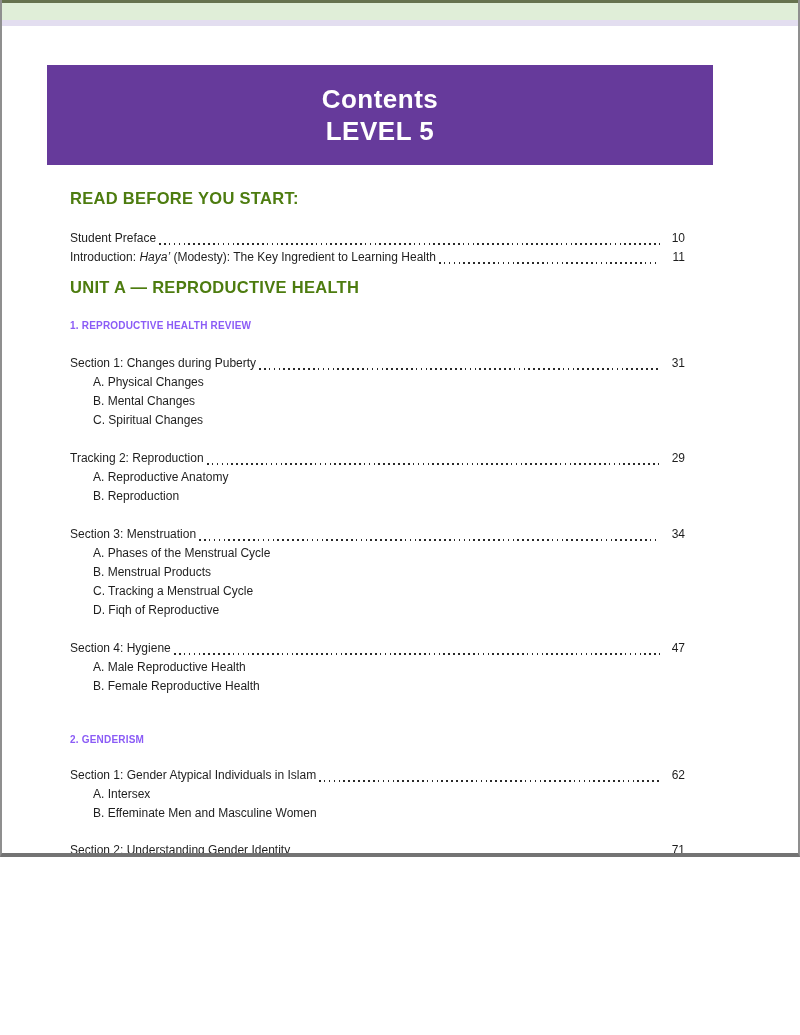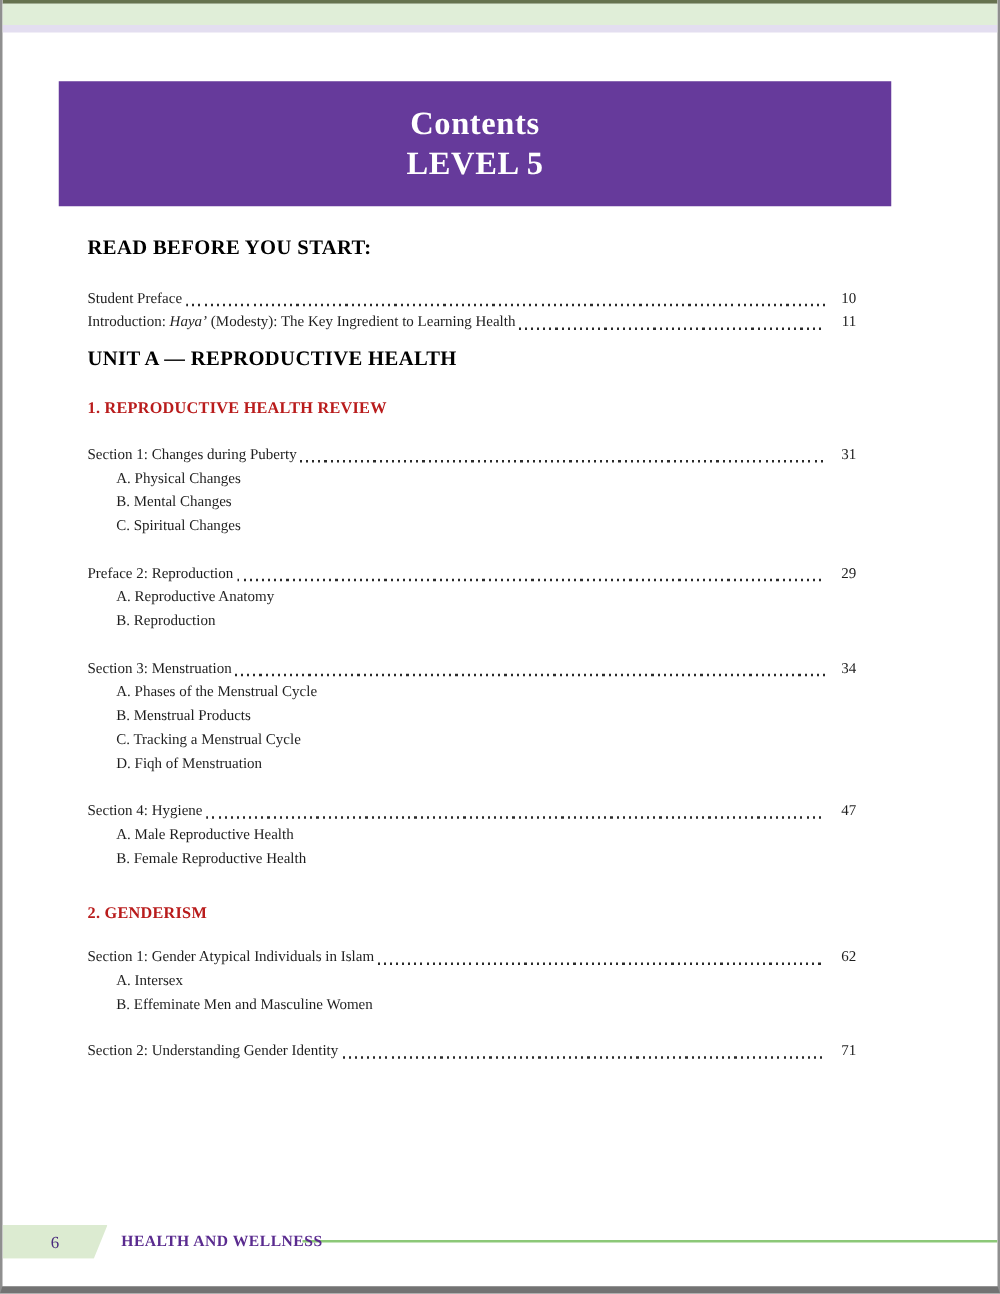--- a/index.html
+++ b/index.html
@@ -2,27 +2,26 @@
 <html><head>
 <meta charset="utf-8">
 <style>
   * { margin: 0; padding: 0; box-sizing: border-box; }
   html, body { background: #ffffff; }
   body { font-family: "Liberation Sans", sans-serif; }
 
   .page {
     position: relative;
     width: 800px;
-    height: 1035px;
+    height: 857px;
     background: #ffffff;
     border-left: 2px solid #8f8f8f;
     border-right: 2px solid #8f8f8f;
-    border-bottom: 6px solid #737373;
+    border-bottom: 4px solid #737373;
     overflow: hidden;
-    font-family: Liberation Serif, serif;
   }
 
   
   .band-darkline { height: 3px; background: #66724f; }
   .band-green   { height: 17px; background: #e0eed8; }
   .band-lav     { height: 6px;  background: #e3def0; }
 
   
   .banner {
     margin: 39px 0 0 45px;
@@ -43,37 +42,37 @@
     letter-spacing: 0.5px;
   }
 
   .content {
     margin-left: 68px;
     width: 615px;
   }
 
   .h-green {
     margin-top: 23px;
-    color: #000000;
+    color: #4d7c0f;
     font-size: 16.5px;
     font-weight: bold;
     letter-spacing: 0.3px;
     line-height: 20px;
   }
   .h-green.unit { margin-top: 10px; }
 
   .h-purple {
-    color: #b91c1c;
-    font-size: 13px;
+    color: #8b5cf6;
+    font-size: 10px;
     font-weight: bold;
     letter-spacing: 0.2px;
     line-height: 19px;
   }
   .h-purple.first { margin-top: 19px; }
-  .h-purple.second { margin-top: 24px; }
+  .h-purple.second { margin-top: 34px; }
 
   .entries { margin-top: 21px; }
 
   .row {
     display: flex;
     align-items: baseline;
     font-size: 12px;
     line-height: 19px;
     color: #1e1e1e;
   }
@@ -167,38 +166,38 @@
         <span class="leader"></span>
         <span class="pg">31</span>
       </div>
       <div class="row sub">A. Physical Changes</div>
       <div class="row sub">B. Mental Changes</div>
       <div class="row sub">C. Spiritual Changes</div>
     </div>
 
     <div class="group">
       <div class="row">
-        <span class="t">Preface 2: Reproduction</span>
+        <span class="t">Tracking 2: Reproduction</span>
         <span class="leader"></span>
         <span class="pg">29</span>
       </div>
       <div class="row sub">A. Reproductive Anatomy</div>
       <div class="row sub">B. Reproduction</div>
     </div>
 
     <div class="group">
       <div class="row">
         <span class="t">Section 3: Menstruation</span>
         <span class="leader"></span>
         <span class="pg">34</span>
       </div>
       <div class="row sub">A. Phases of the Menstrual Cycle</div>
       <div class="row sub">B. Menstrual Products</div>
       <div class="row sub">C. Tracking a Menstrual Cycle</div>
-      <div class="row sub">D. Fiqh of Menstruation</div>
+      <div class="row sub">D. Fiqh of Reproductive</div>
     </div>
 
     <div class="group">
       <div class="row">
         <span class="t">Section 4: Hygiene</span>
         <span class="leader"></span>
         <span class="pg">47</span>
       </div>
       <div class="row sub">A. Male Reproductive Health</div>
       <div class="row sub">B. Female Reproductive Health</div>

